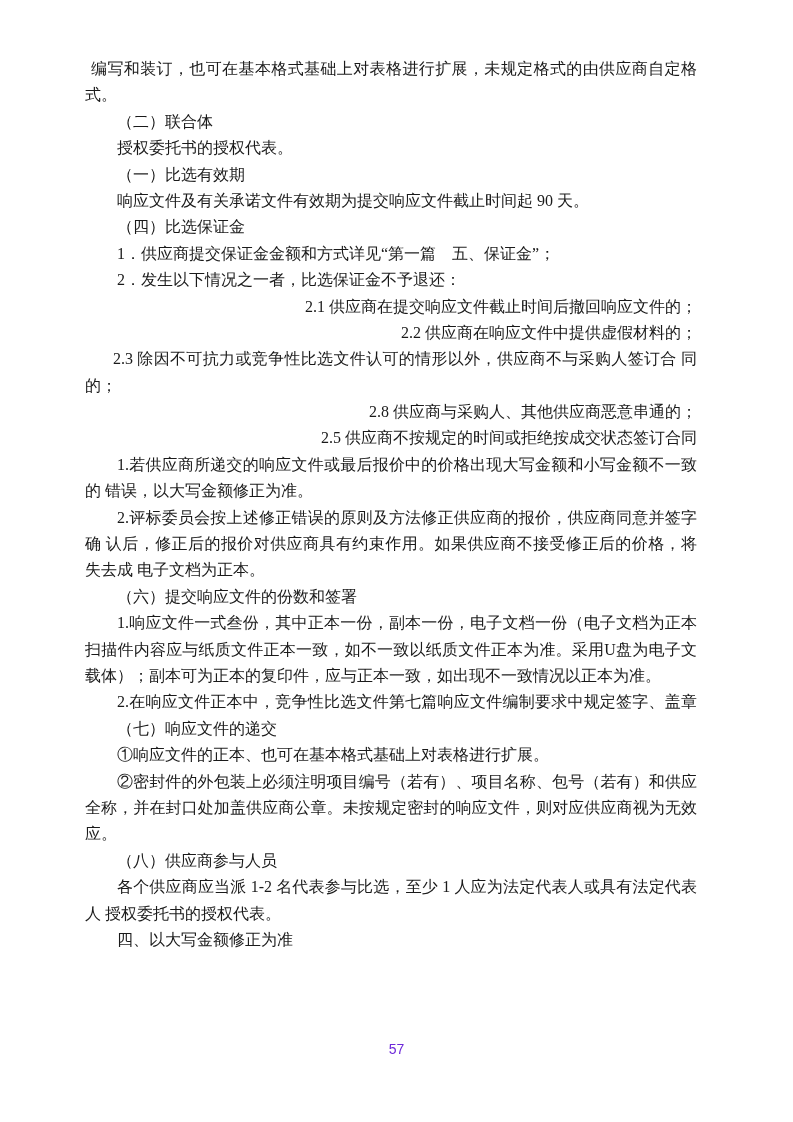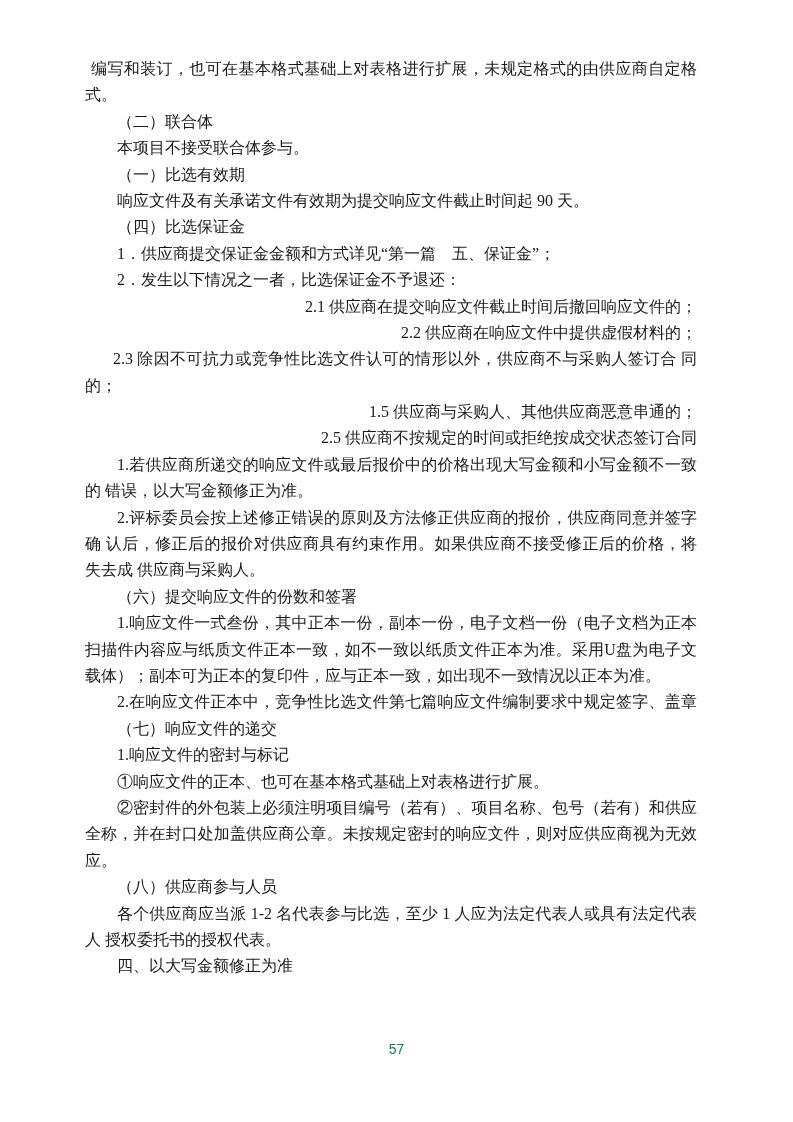--- a/index.html
+++ b/index.html
@@ -48,55 +48,54 @@
   .line.ind04  { text-indent: 6px; }
   .footer {
     position: absolute;
     top: 1040px;
     left: 0;
     width: 100%;
     text-align: center;
     font-family: "Liberation Sans", "DejaVu Sans", sans-serif;
     font-size: 14px;
     line-height: 18px;
-    color: #15803d;
+    color: #6d28d9;
   }
 </style>
 </head>
 <body>
 
 <div class="page">
   <div class="content" id="doc-body">
       <div class="line ind04 fill">编写和装订，也可在基本格式基础上对表格进行扩展，未规定格式的由供应商自定格</div>
       <div class="line">式。</div>
       <div class="line ind2">（二）联合体</div>
-      <div class="line ind2">本项目不接受联合体参与。</div>
+      <div class="line ind2">授权委托书的授权代表。</div>
       <div class="line ind2">（一）比选有效期</div>
       <div class="line ind2">响应文件及有关承诺文件有效期为提交响应文件截止时间起 90 天。</div>
       <div class="line ind2">（四）比选保证金</div>
       <div class="line ind2">1．供应商提交保证金金额和方式详见“第一篇　五、保证金”；</div>
       <div class="line ind2">2．发生以下情况之一者，比选保证金不予退还：</div>
       <div class="line indsub">2.1 供应商在提交响应文件截止时间后撤回响应文件的；</div>
       <div class="line indsub">2.2 供应商在响应文件中提供虚假材料的；</div>
       <div class="line indsub fill">2.3 除因不可抗力或竞争性比选文件认可的情形以外，供应商不与采购人签订合 同</div>
       <div class="line">的；</div>
-      <div class="line indsub">1.5 供应商与采购人、其他供应商恶意串通的；</div>
+      <div class="line indsub">2.8 供应商与采购人、其他供应商恶意串通的；</div>
       <div class="line indsub">2.5 供应商不按规定的时间或拒绝按成交状态签订合同</div>
       <div class="line ind2 fill">1.若供应商所递交的响应文件或最后报价中的价格出现大写金额和小写金额不一致</div>
       <div class="line">的 错误，以大写金额修正为准。</div>
       <div class="line ind2 fill">2.评标委员会按上述修正错误的原则及方法修正供应商的报价，供应商同意并签字</div>
       <div class="line  fill">确 认后，修正后的报价对供应商具有约束作用。如果供应商不接受修正后的价格，将</div>
-      <div class="line">失去成 供应商与采购人。</div>
+      <div class="line">失去成 电子文档为正本。</div>
       <div class="line ind2">（六）提交响应文件的份数和签署</div>
       <div class="line ind2 fill">1.响应文件一式叁份，其中正本一份，副本一份，电子文档一份（电子文档为正本</div>
       <div class="line  fill">扫描件内容应与纸质文件正本一致，如不一致以纸质文件正本为准。采用U盘为电子文档</div>
       <div class="line">载体）；副本可为正本的复印件，应与正本一致，如出现不一致情况以正本为准。</div>
       <div class="line ind2 fill">2.在响应文件正本中，竞争性比选文件第七篇响应文件编制要求中规定签字、盖章</div>
       <div class="line ind2">（七）响应文件的递交</div>
-      <div class="line ind2">1.响应文件的密封与标记</div>
       <div class="line ind2">①响应文件的正本、也可在基本格式基础上对表格进行扩展。</div>
       <div class="line ind2 fill">②密封件的外包装上必须注明项目编号（若有）、项目名称、包号（若有）和供应商</div>
       <div class="line  fill">全称，并在封口处加盖供应商公章。未按规定密封的响应文件，则对应供应商视为无效响</div>
       <div class="line">应。</div>
       <div class="line ind2">（八）供应商参与人员</div>
       <div class="line ind2 fill">各个供应商应当派 1-2 名代表参与比选，至少 1 人应为法定代表人或具有法定代表</div>
       <div class="line">人 授权委托书的授权代表。</div>
       <div class="line ind2">四、以大写金额修正为准</div>
     </div>
   <div class="footer">57</div>

